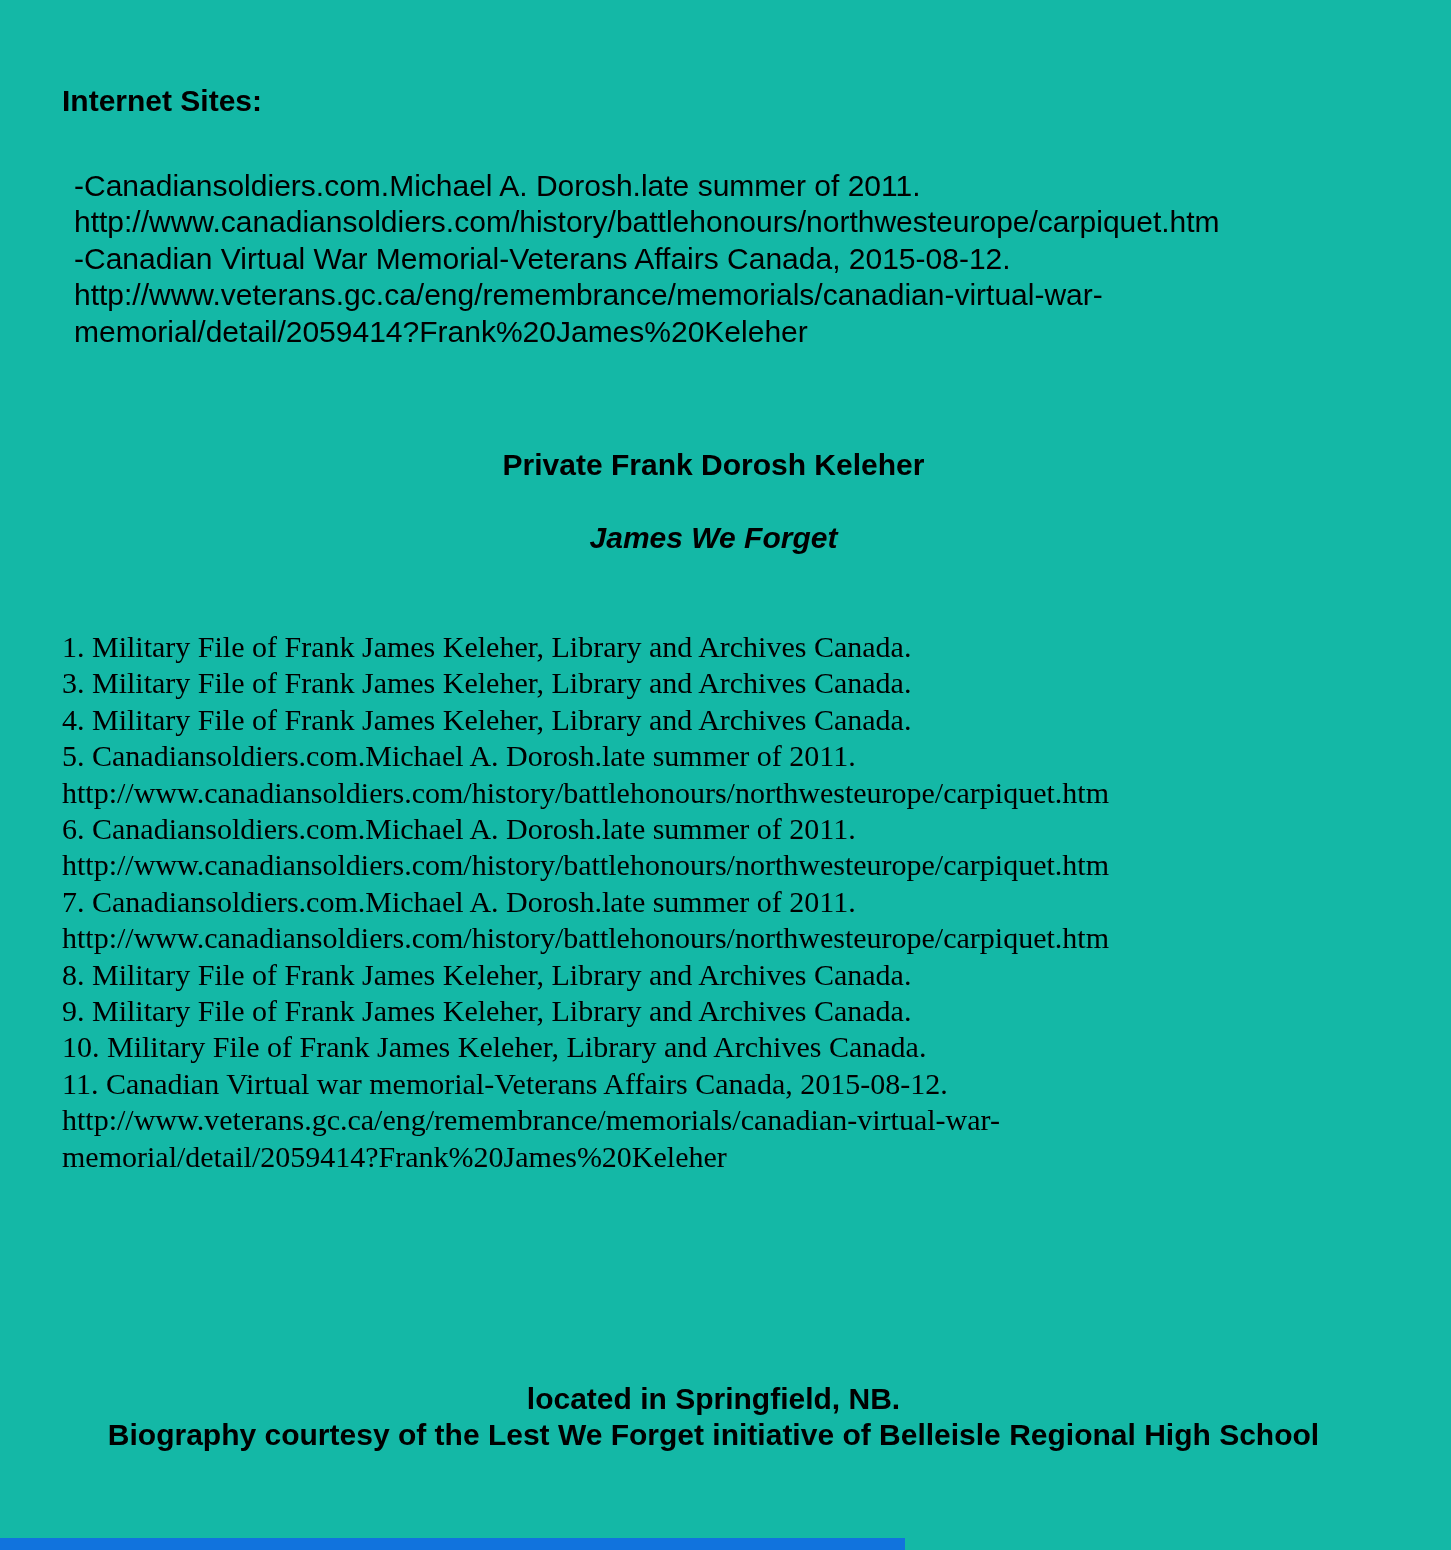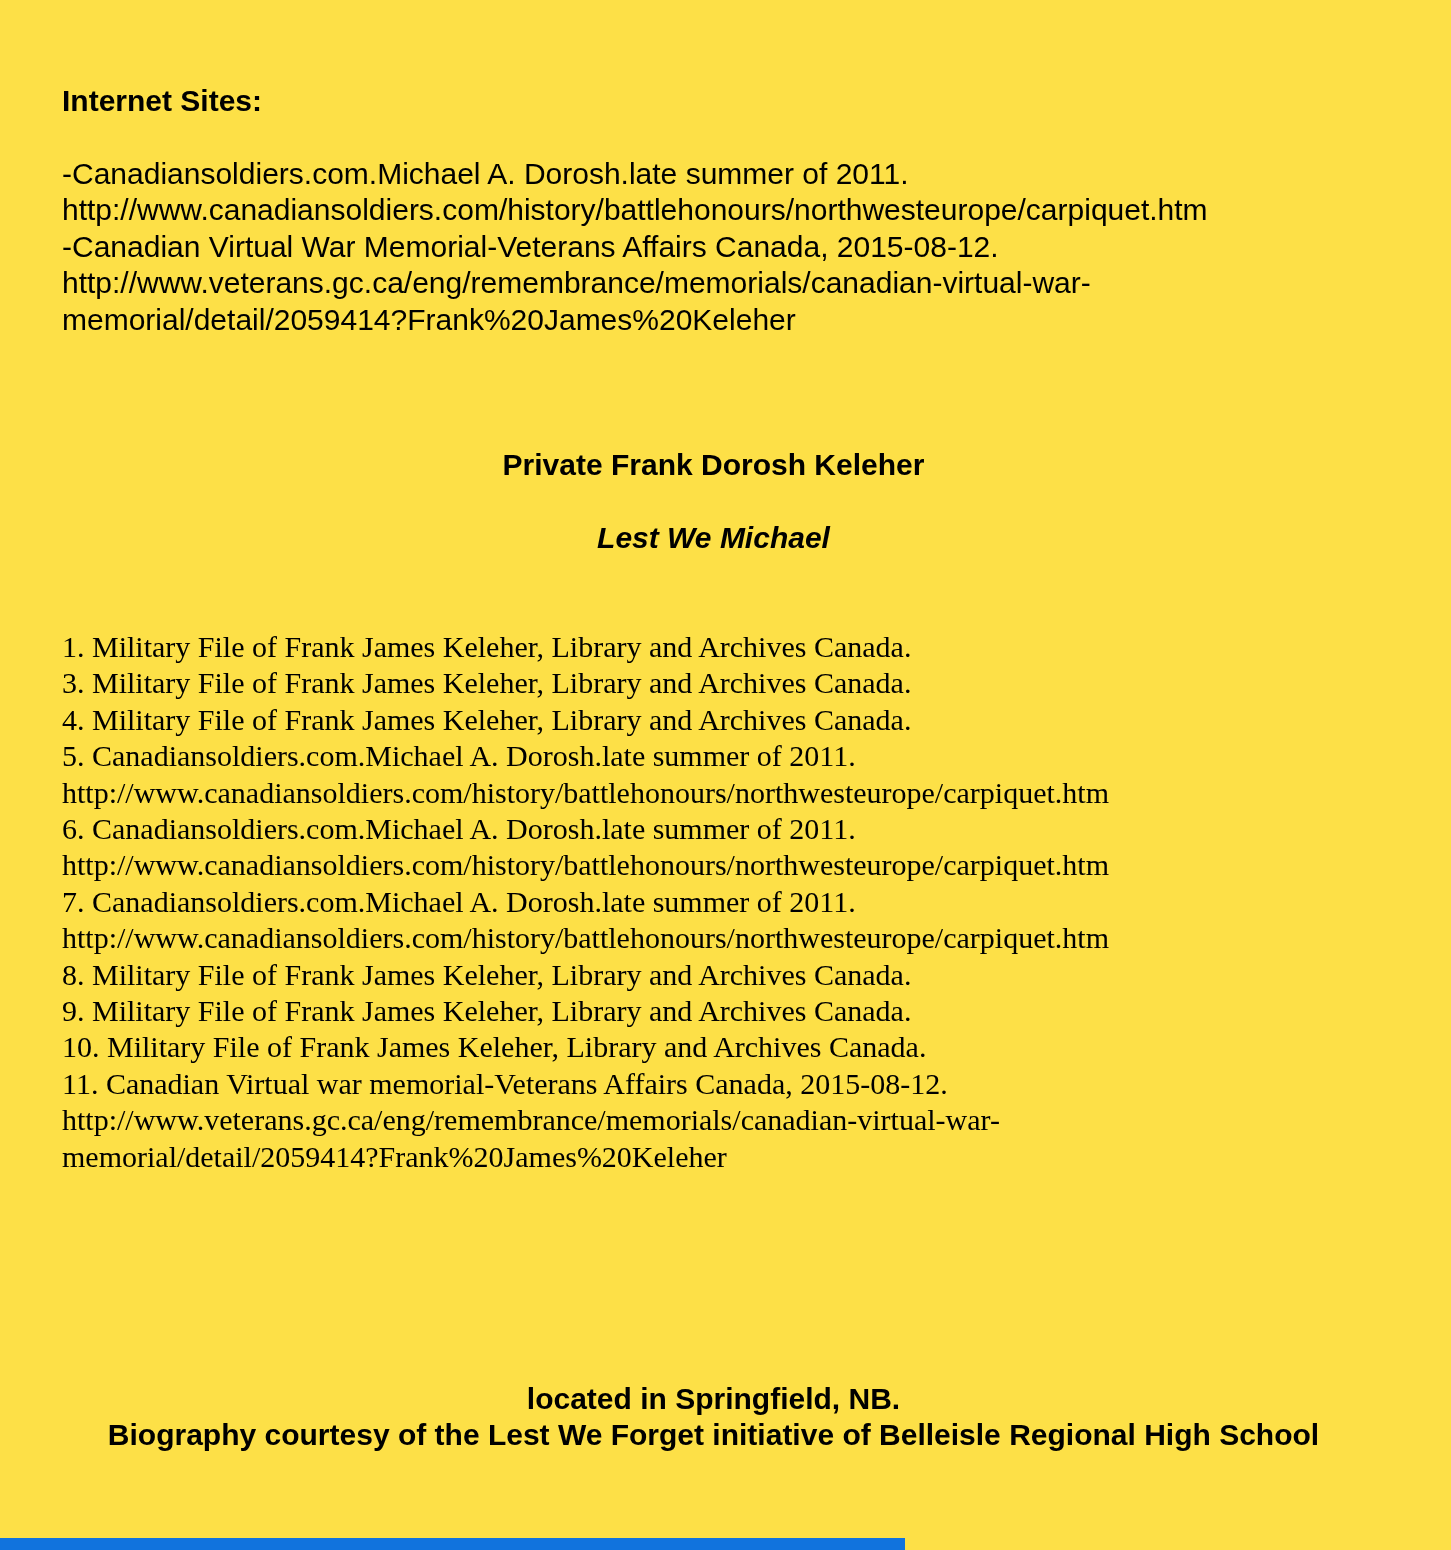--- a/index.html
+++ b/index.html
@@ -9,21 +9,21 @@
     background: #ffffff;
     position: relative;
     overflow: hidden;
     font-family: "Liberation Sans", "DejaVu Sans", sans-serif;
     color: #000000;
     -webkit-font-smoothing: antialiased;
   }
   .page {
     position: absolute;
     inset: 0;
-    background: #fde047;
+    background: #14b8a6;
   }
   .pblock {
     position: absolute;
     left: 62px;
     width: 1303px;
     font-size: 30px;
     line-height: 36.4px;
     letter-spacing: 0;
   }
   .pblock .line {
@@ -41,31 +41,31 @@
     height: 12px;
   }
 </style>
 </head>
 <body>
 
 <div class="page">
 
   <div class="pblock bold" style="top:83px;">Internet Sites:</div>
 
-  <div class="pblock" style="top:156px;">
+  <div class="pblock" style="top:168px;margin-left:12px;">
     <div class="line">-Canadiansoldiers.com.Michael A. Dorosh.late summer of 2011.</div>
     <div class="line">http://www.canadiansoldiers.com/history/battlehonours/northwesteurope/carpiquet.htm</div>
     <div class="line">-Canadian Virtual War Memorial-Veterans Affairs Canada, 2015-08-12.</div>
     <div class="line">http://www.veterans.gc.ca/eng/remembrance/memorials/canadian-virtual-war-</div>
     <div class="line">memorial/detail/2059414?Frank%20James%20Keleher</div>
   </div>
 
   <div class="pblock bold centered" style="top:447px;">Private Frank Dorosh Keleher</div>
 
-  <div class="pblock bold italic centered" style="top:520px;">Lest We Michael</div>
+  <div class="pblock bold italic centered" style="top:520px;">James We Forget</div>
 
   <div class="pblock" style="top:629px;font-family:Liberation Serif, serif;">
     <div class="line">1. Military File of Frank James Keleher, Library and Archives Canada.</div>
     <div class="line">3. Military File of Frank James Keleher, Library and Archives Canada.</div>
     <div class="line">4. Military File of Frank James Keleher, Library and Archives Canada.</div>
     <div class="line">5. Canadiansoldiers.com.Michael A. Dorosh.late summer of 2011.</div>
     <div class="line">http://www.canadiansoldiers.com/history/battlehonours/northwesteurope/carpiquet.htm</div>
     <div class="line">6. Canadiansoldiers.com.Michael A. Dorosh.late summer of 2011.</div>
     <div class="line">http://www.canadiansoldiers.com/history/battlehonours/northwesteurope/carpiquet.htm</div>
     <div class="line">7. Canadiansoldiers.com.Michael A. Dorosh.late summer of 2011.</div>

